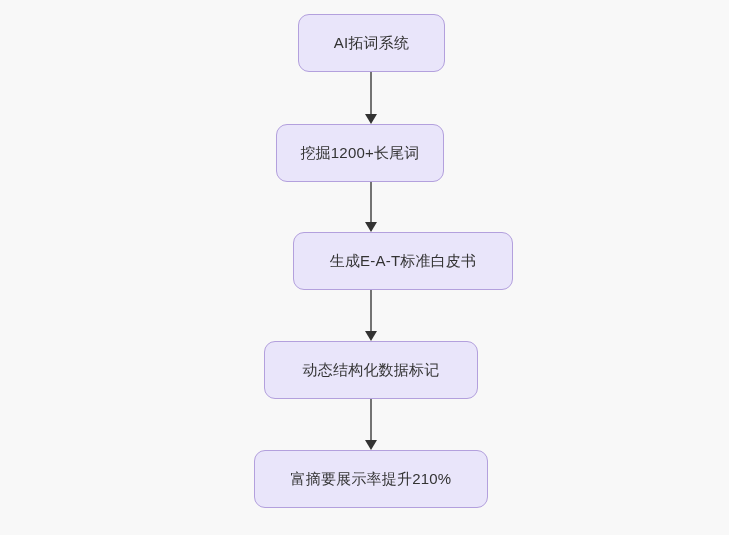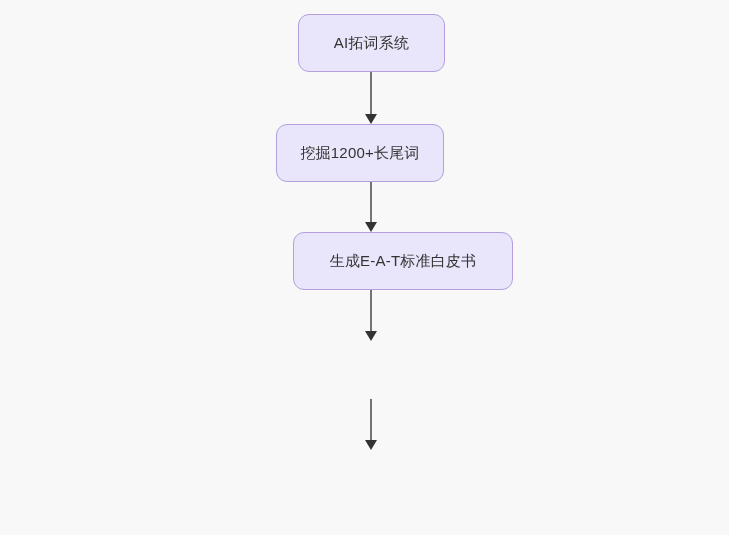--- a/index.html
+++ b/index.html
@@ -84,15 +84,21 @@
   </div>
 
   <div class="node" id="node-n2" style="left: 276px; top: 124px; width: 168px; height: 58px;">
     <span class="node-label">挖掘1200+长尾词</span>
   </div>
 
   <div class="node" id="node-n3" style="left: 261px; top: 232px; width: 220px; height: 58px; margin-left: 32px;">
     <span class="node-label">生成E-A-T标准白皮书</span>
   </div>
 
+  <div class="node" id="node-n4" style="left: 264px; top: 341px; width: 214px; height: 58px;">
+    <span class="node-label">动态结构化数据标记</span>
+  </div>
 
+  <div class="node" id="node-n5" style="left: 254px; top: 450px; width: 234px; height: 58px;">
+    <span class="node-label">富摘要展示率提升210%</span>
+  </div>
 
 </div>
 
 </body></html>

